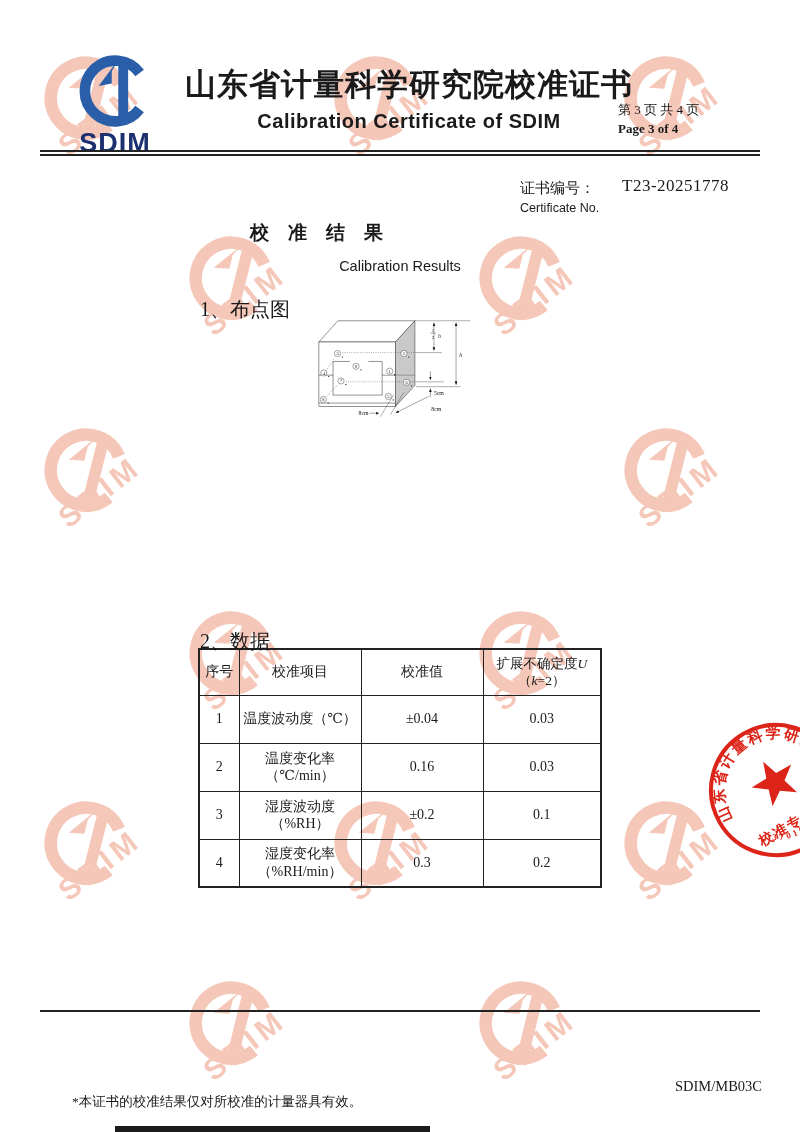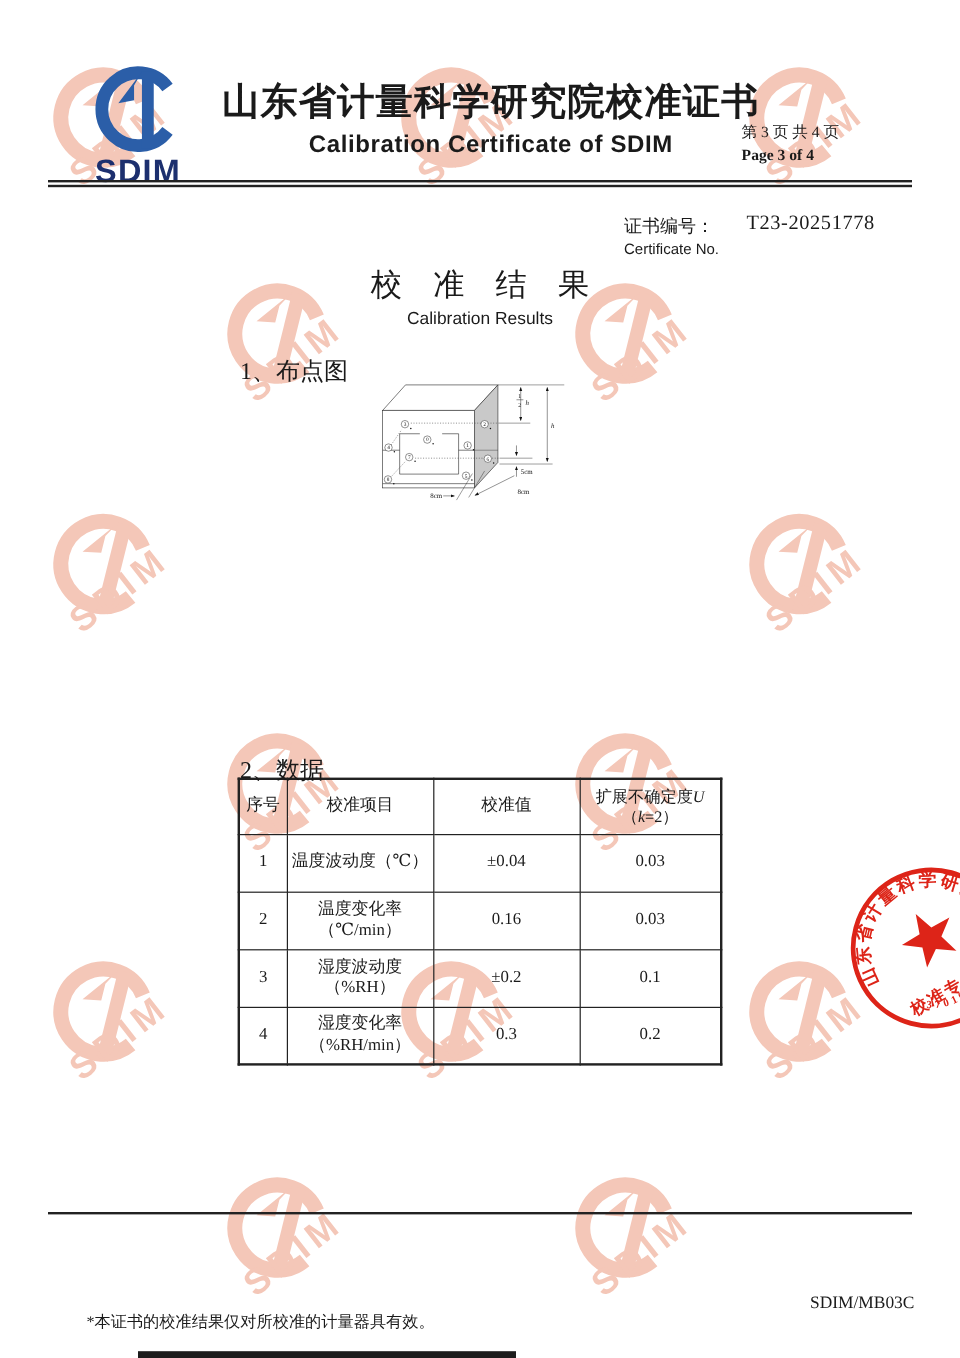--- a/index.html
+++ b/index.html
@@ -39,23 +39,23 @@
   .head-rule { left:40px; top:150px; width:720px; height:6px;
     border-top:2px solid #222; border-bottom:2px solid #222; z-index:2;}
 
   
   .cert-label { left:520px; top:179px; font-size:15px; z-index:2;}
   .cert-number { left:622px; top:176px; font-size:17px; letter-spacing:.5px; z-index:2;}
   .cert-label-en { left:520px; top:201px; font-size:12.5px;
     font-family:"Liberation Sans","DejaVu Sans",sans-serif; z-index:2;}
 
   
-  .results-cn { left:250px; top:220px; width:300px; text-align:center;
+  .results-cn { left:250px; top:220px; width:300px; 
     font-family:"Liberation Sans","DejaVu Sans",sans-serif;
-    font-size:26px; font-weight:normal; z-index:2;}
+    font-size:19px; font-weight:bold; z-index:2;}
   .results-en { left:250px; top:258px; width:300px; text-align:center;
     font-family:"Liberation Sans","DejaVu Sans",sans-serif; font-size:14.5px; z-index:2;}
 
   .sec-heading { font-size:20px; z-index:2;text-align:center;}
   #sec1-heading { left:200px; top:296px; }
   #sec2-heading { left:200px; top:628px; }
 
   #diagram { left:240px; top:315px; z-index:1; }
   #diagram text { font-family:"Liberation Serif","DejaVu Serif",serif; fill:#111; }
 

